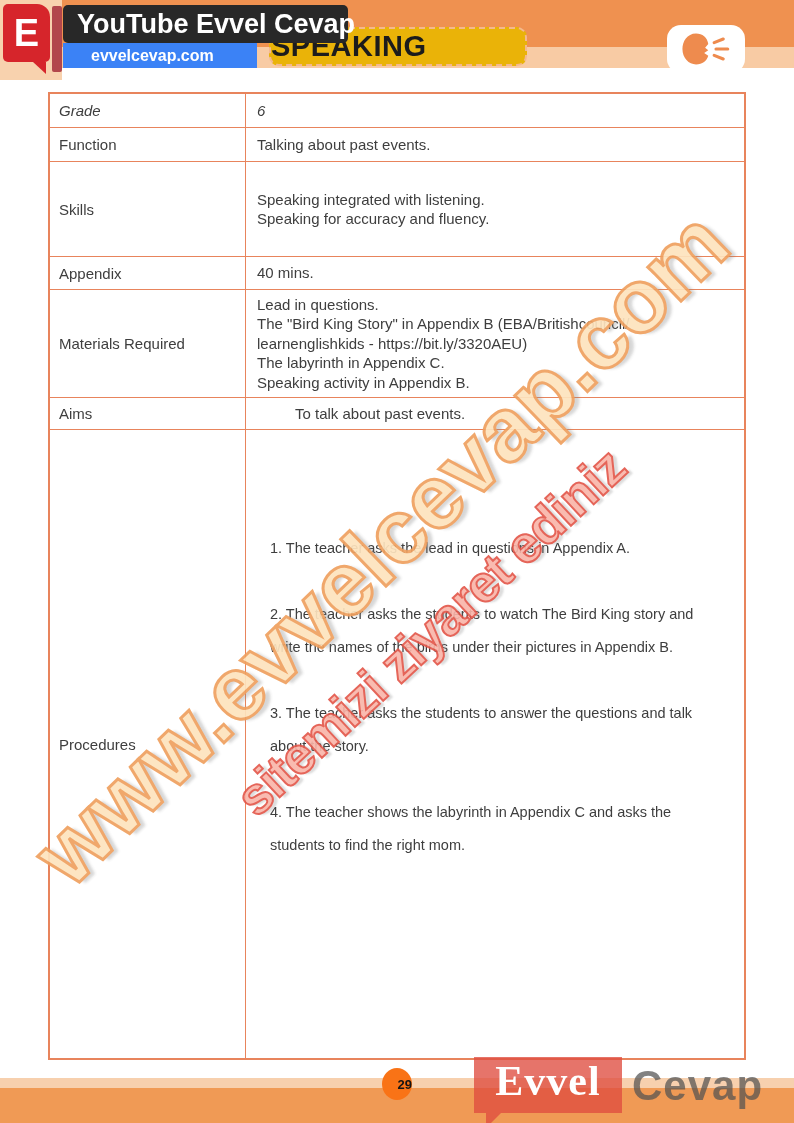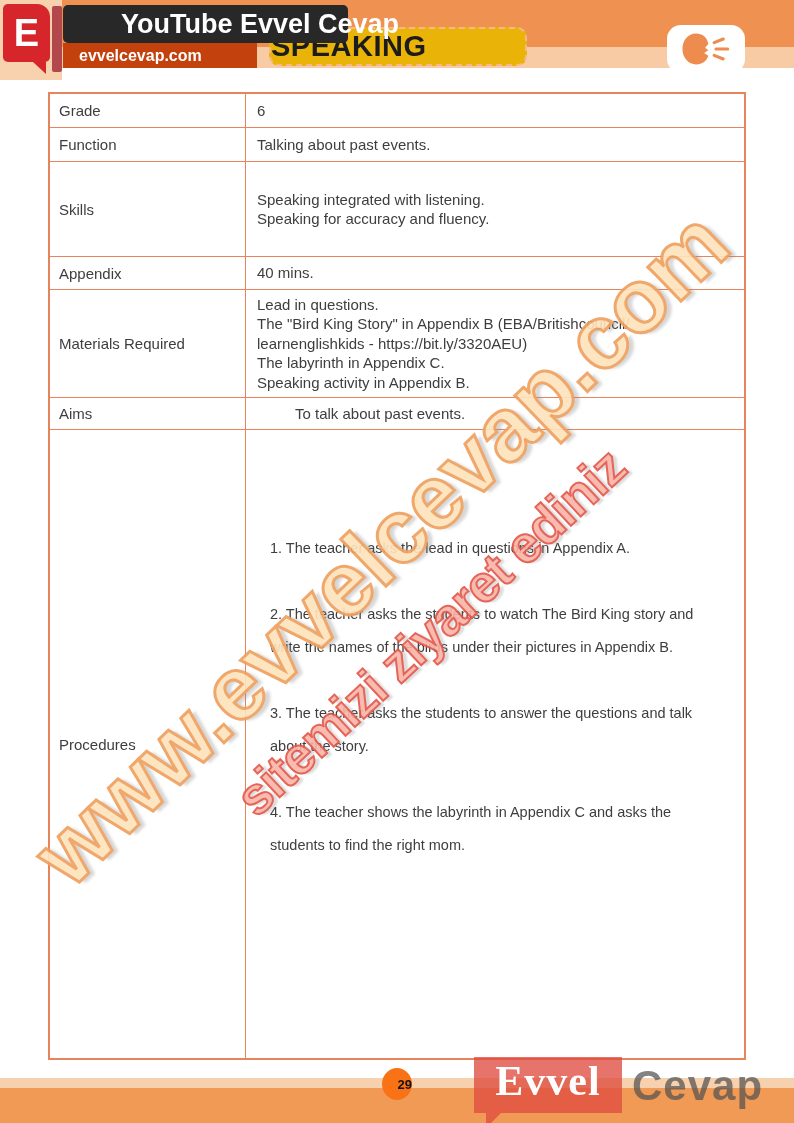--- a/index.html
+++ b/index.html
@@ -17,23 +17,23 @@
   .e-bg     { position:absolute; left:0; top:0; width:62px; height:80px; background:#f8d2ae; z-index:9; }
   .e-bubble { position:absolute; left:3px; top:4px; width:47px; height:58px; background:#d6252b;
               border-radius:5px 13px 5px 5px; z-index:11; display:flex; align-items:center; justify-content:center; }
   .e-bubble::after { content:""; position:absolute; right:4px; top:100%;
               border-top:12px solid #d6252b; border-left:13px solid transparent; }
   .e-letter { color:#fff; font-size:38px; font-weight:bold; line-height:1; }
   .e-strip  { position:absolute; left:52px; top:6px; width:10px; height:66px; background:#b2474c; border-radius:2px; z-index:10; }
 
   .yt-box   { position:absolute; left:63px; top:5px; width:285px; height:38px; background:#282828; border-radius:5px;
               z-index:13; display:flex; align-items:center; padding-left:14px; }
-  .yt-box span { color:#fff; font-size:27px; font-weight:bold; white-space:nowrap;margin-left:44px; }
-  .site-bar { position:absolute; left:63px; top:43px; width:194px; height:25px; background:#c2410c;
-              z-index:13; display:flex; align-items:center; padding-left:16px; }
+  .yt-box span { color:#fff; font-size:27px; font-weight:bold; white-space:nowrap; }
+  .site-bar { position:absolute; left:63px; top:43px; width:194px; height:25px; background:#3b82f6;
+              z-index:13; display:flex; align-items:center; padding-left:28px; }
   .site-bar span { color:#fff; font-size:16px; font-weight:bold; white-space:nowrap; }
 
   
   .banner { position:absolute; left:269px; top:27px; width:258px; height:39px; background:#eab308;
             border:2px dashed #f4b88e; border-radius:10px; z-index:12;
             display:flex; align-items:center; }
   .banner span { font-size:29px; font-weight:800; color:#1c1c1c; letter-spacing:0.5px; }
 
   
   .icon-box { position:absolute; left:667px; top:25px; width:78px; height:48px; background:#fff;
@@ -41,21 +41,21 @@
 
   
   .lesson-table { position:absolute; left:48px; top:92px; width:698px; border:2px solid #e8845c; z-index:2; background:transparent; }
   .trow { display:flex; border-top:1px solid #e8845c; }
   .trow:first-child { border-top:none; }
   .cell-label { width:196px; border-right:1px solid #e8845c; display:flex; align-items:center;
                 padding-left:9px; color:#3e3e3e; font-size:15px; }
   .cell-value { flex:1; display:flex; flex-direction:column; justify-content:center;
                 padding-left:11px; color:#3e3e3e; font-size:15px; overflow:hidden; }
   .cell-value .line { line-height:19.5px; white-space:nowrap; }
-  .r-grade    { height:33px; }
+  .r-grade    { height:33px;font-style:italic; }
   .r-function { height:34px; }
   .r-skills   { height:95px; }
   .r-duration { height:33px; }
   .r-materials{ height:108px; }
   .r-aims     { height:32px;gap:38px; }
   .r-proc     { height:629px; }
   .r-proc .cell-value { justify-content:flex-start; padding-top:102px; font-size:14.5px; }
   .r-proc p { margin:0 0 33px 13px; }
   .r-proc .pline { line-height:33px; white-space:nowrap; }
 

